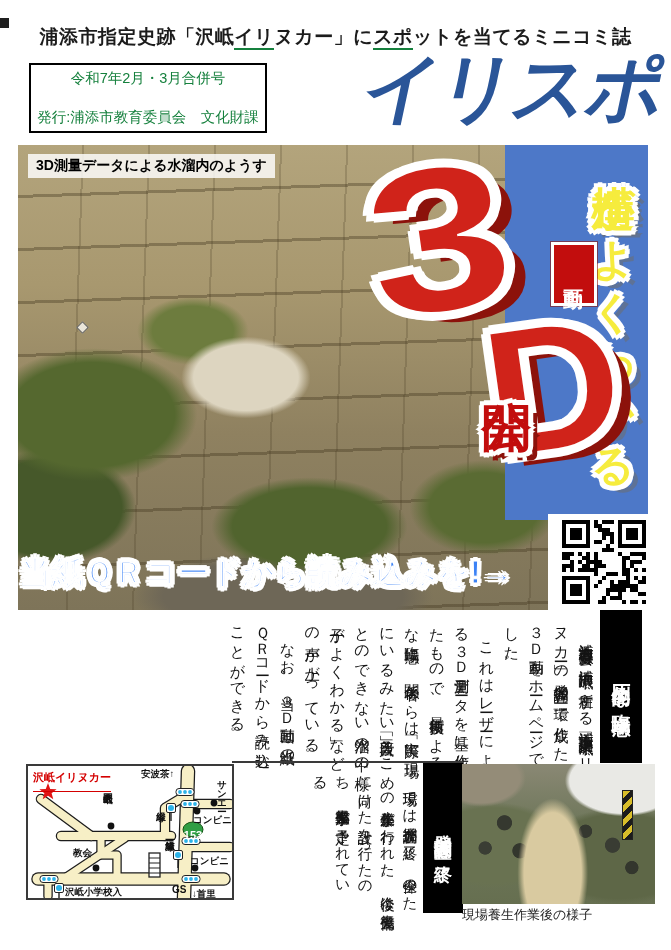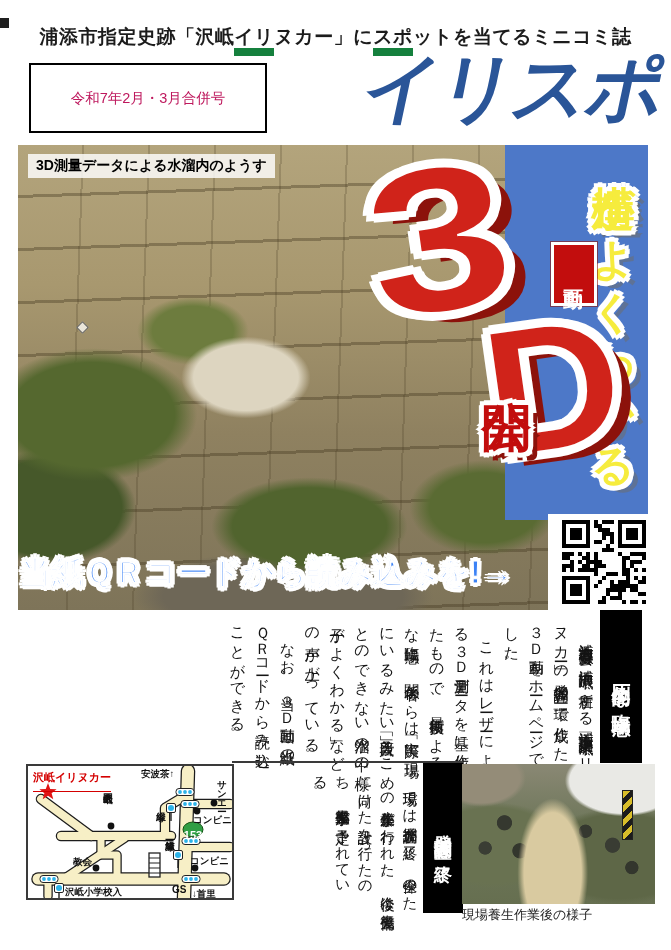--- a/index.html
+++ b/index.html
@@ -3,26 +3,26 @@
 <meta charset="utf-8">
 <style>
   * { margin:0; padding:0; box-sizing:border-box; }
   html,body { background:#fff; }
   body { font-family:"Liberation Sans","DejaVu Sans",sans-serif; }
   .page { position:relative; width:671px; height:950px; margin:0 auto; background:#fff; overflow:hidden; }
 
   
   .tagline { position:absolute; top:24px; left:0; width:671px; text-align:center;
              font-size:19px; font-weight:bold; color:#1c1c1c; letter-spacing:.5px; }
-  .tagline u { text-decoration:none; border-bottom:8px solid #15803d; padding-bottom:1px; }
+  .tagline u { text-decoration:none; border-bottom:2px solid #15803d; padding-bottom:1px; }
   .scan-artifact { position:absolute; left:0; top:18px; width:9px; height:10px; background:#1f1f1f; }
 
   .issue-box { position:absolute; left:29px; top:63px; width:238px; height:70px;
                border:2px solid #000; display:flex; flex-direction:column; justify-content:center;
-               align-items:center; gap:20px; font-size:14.5px; color:#be185d; }
+               align-items:center; gap:20px; font-size:14.5px; color:#15803d; }
 
   .masthead-title { position:absolute; left:362px; top:50px; width:305px; height:95px;
                     font-size:76px; line-height:1; font-weight:bold; color:#2a5598;
                     transform:skewX(-12deg); letter-spacing:-3px; white-space:nowrap; }
 
   
   .photo-main { position:absolute; left:18px; top:145px; width:530px; height:465px; z-index:1;
     background-color:#9d8d68;
     background-image:
       radial-gradient(ellipse 95px 60px at 43% 50%, #ddd5c0 0 55%, rgba(221,213,192,0) 68%),
@@ -132,20 +132,21 @@
 <body>
 
 <div class="page">
 
   <div class="scan-artifact"></div>
 
   <div class="tagline"><span>浦添市指定史跡「沢岻</span><u>イリ</u><span>ヌカー」に</span><u>スポ</u><span>ットを当てるミニコミ誌</span></div>
 
   <div class="issue-box">
     <div>令和7年2月・3月合併号</div>
+    <div>発行:浦添市教育委員会　文化財課</div>
   </div>
 
   <div class="masthead-title">イリスポ</div>
 
   <div class="photo-main">
     <div class="photo-label">3D測量データによる水溜内のようす</div>
     <div class="survey-marker" style="left:60px; top:178px;"></div>
     <div class="survey-marker" style="left:405px; top:42px;"></div>
   </div>
 
@@ -397,21 +398,21 @@
     </svg>
     <div class="map-title">沢岻イリヌカー</div>
     <div class="map-label" style="left:113px; top:3px;">安波茶↑</div>
     <div class="map-label vert" style="left:189px; top:7px;">サンエー</div>
     <div class="map-label vert" style="left:75px; top:20px;">沢岻公園</div>
     <div class="map-label vert" style="left:128px; top:39px;">経塚</div>
     <div class="route-badge-label">153</div>
     <div class="map-label" style="left:165px; top:49px;">コンビニ</div>
     <div class="map-label vert" style="left:137px; top:68px;">第一経塚</div>
     <div class="map-label" style="left:162px; top:90px;">コンビニ</div>
-    <div class="map-label" style="left:45px; top:91px;">教会</div>
+    <div class="map-label" style="left:45px; top:82px;">教会</div>
     <div class="map-label" style="left:37px; top:121px;">沢岻小学校入</div>
     <div class="map-label" style="left:144px; top:119px; font-size:10px;">GS</div>
     <div class="map-label" style="left:164px; top:123px;">↓首里</div>
   </div>
 
   <div class="v-article article-dig">
     <p>現場では発掘調査が終了し、保全のための養生作業が行われた。今後は復元整備に向けた設計を行ったのち、復元整備工事が予定されている。</p>
   </div>
   <div class="v-bar bar-dig">
     <span>発掘調査は終了</span>

